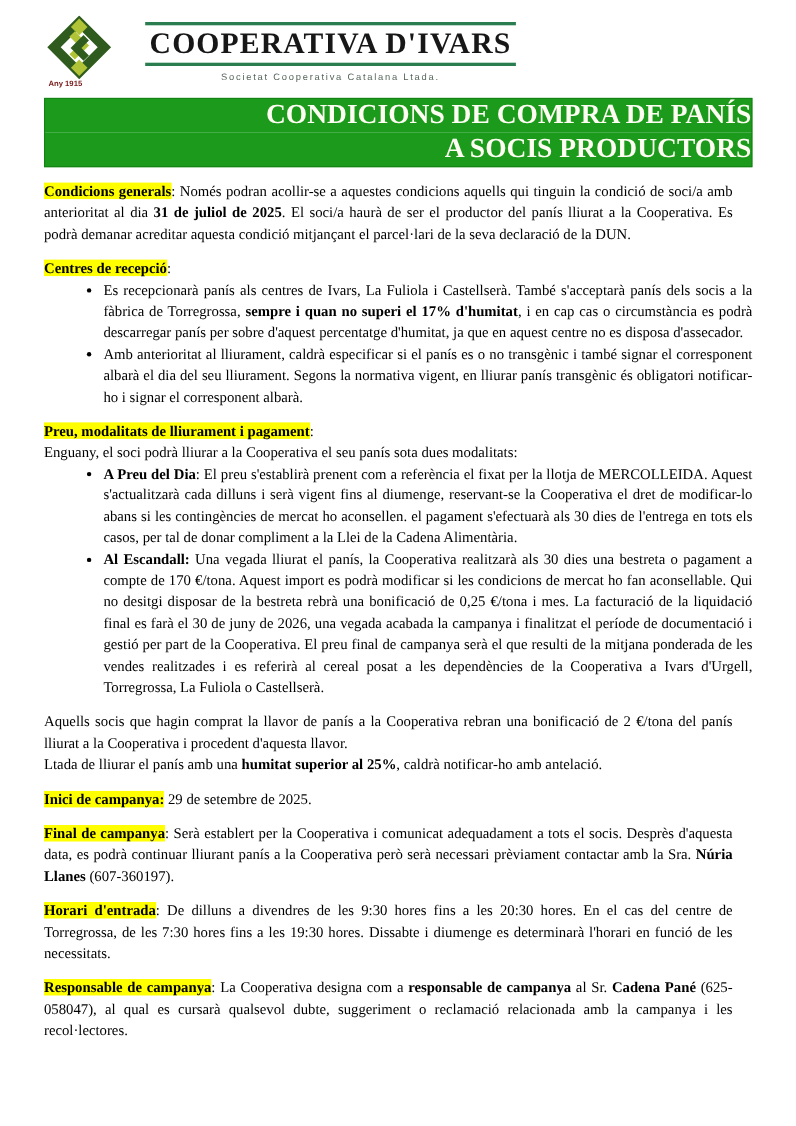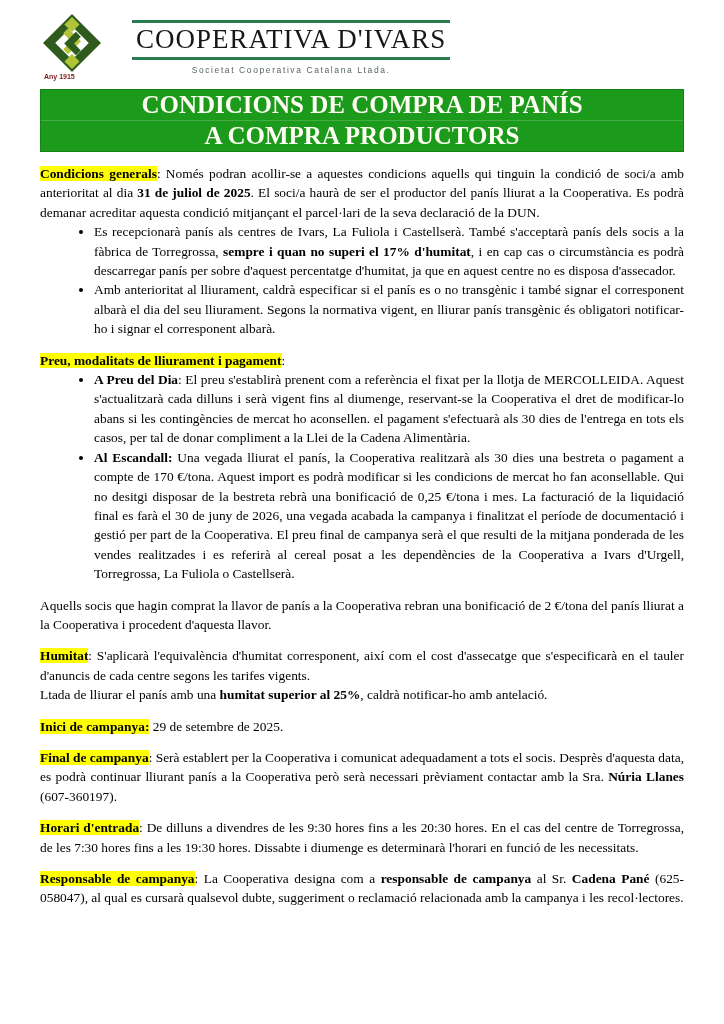--- a/index.html
+++ b/index.html
@@ -17,51 +17,51 @@
   }
   
   .header{display:flex;align-items:flex-start;}
   .logo-mark{width:78px;flex:0 0 78px;display:flex;flex-direction:column;align-items:flex-start;}
   .logo-mark svg{display:block;width:64px;height:58px;}
   .logo-year{font-family:"Liberation Sans", sans-serif;font-size:7px;font-weight:bold;color:#7a1a1a;margin-top:1px;margin-left:4px;}
   .wordmark-block{display:inline-block;margin-left:14px;margin-top:6px;text-align:center;}
   .wordmark-rule{height:3px;background:#2a7d4e;}
   .wordmark{
     font-family:"Liberation Serif", serif;
-    font-weight:normal;font-size:27px;letter-spacing:1px;
+    font-weight:bold;font-size:27px;letter-spacing:1px;
     color:#171717;line-height:1.15;padding:1px 4px 2px 4px;white-space:nowrap;
   }
   .wordmark-sub{
     font-family:"Liberation Sans", sans-serif;
     font-size:8.5px;letter-spacing:1.6px;color:#55655a;
     margin-top:5px;white-space:nowrap;
   }
   
   .banner{
     margin-top:9px;
     background:#1b9a1b;
     border:1px solid #148214;
   }
   .banner-line{
-    text-align:center;
+    text-align:right;
     font-family:"Liberation Serif", serif;
     font-weight:bold;
     font-size:25px;
     line-height:30px;
     color:#fdfdf2;
   }
   .banner-line + .banner-line{border-top:1px solid rgba(255,255,255,0.18);}
   
   .doc-body{
     margin-top:12px;
     font-size:13.4px;
     line-height:19.4px;
     text-align:justify;
   }
-  .blk{margin:12px 0 0 0;}
+  .blk{margin:12px 18px 0 0;}
   .blk.tight{margin-top:0;}
   .doc-body p{padding:0;}
   ul.bullets{margin:0;padding:0 0 0 54px;}
   ul.bullets li{text-align:justify;margin:0;padding:0;}
   .b{font-weight:bold;}
   .hl{background:#ffff00;}
 </style>
 </head>
 <body>
 
@@ -83,36 +83,37 @@
     <div class="wordmark-block">
       <div class="wordmark-rule"></div>
       <div class="wordmark">COOPERATIVA D'IVARS</div>
       <div class="wordmark-rule"></div>
       <div class="wordmark-sub">Societat Cooperativa Catalana Ltada.</div>
     </div>
   </div>
 
   <div class="banner">
     <div class="banner-line">CONDICIONS DE COMPRA DE PANÍS</div>
-    <div class="banner-line">A COMPRA PRODUCTORS</div>
+    <div class="banner-line">A SOCIS PRODUCTORS</div>
   </div>
 
   <div class="doc-body">
       <p class="blk"><span class="b hl">Condicions generals</span><span>: Només podran acollir-se a aquestes condicions aquells qui tinguin la condició de soci/a amb anterioritat al dia </span><span class="b">31 de juliol de 2025</span><span>. El soci/a haurà de ser el productor del panís lliurat a la Cooperativa. Es podrà demanar acreditar aquesta condició mitjançant el parcel·lari de la seva declaració de la DUN.</span></p>
+      <p class="blk"><span class="b hl">Centres de recepció</span><span>:</span></p>
       <ul class="bullets blk tight">
         <li><span>Es recepcionarà panís als centres de Ivars, La Fuliola i Castellserà. També s'acceptarà panís dels socis a la fàbrica de Torregrossa, </span><span class="b">sempre i quan no superi el 17% d'humitat</span><span>, i en cap cas o circumstància es podrà descarregar panís per sobre d'aquest percentatge d'humitat, ja que en aquest centre no es disposa d'assecador.</span></li>
         <li><span>Amb anterioritat al lliurament, caldrà especificar si el panís es o no transgènic i també signar el corresponent albarà el dia del seu lliurament. Segons la normativa vigent, en lliurar panís transgènic és obligatori notificar-ho i signar el corresponent albarà.</span></li>
       </ul>
       <p class="blk"><span class="b hl">Preu, modalitats de lliurament i pagament</span><span>:</span></p>
+      <p class="blk tight"><span>Enguany, el soci podrà lliurar a la Cooperativa el seu panís sota dues modalitats:</span></p>
       <ul class="bullets blk tight">
         <li><span class="b">A Preu del Dia</span><span>: El preu s'establirà prenent com a referència el fixat per la llotja de MERCOLLEIDA. Aquest s'actualitzarà cada dilluns i serà vigent fins al diumenge, reservant-se la Cooperativa el dret de modificar-lo abans si les contingències de mercat ho aconsellen. el pagament s'efectuarà als 30 dies de l'entrega en tots els casos, per tal de donar compliment a la Llei de la Cadena Alimentària.</span></li>
         <li><span class="b">Al Escandall:</span><span> Una vegada lliurat el panís, la Cooperativa realitzarà als 30 dies una bestreta o pagament a compte de 170 €/tona. Aquest import es podrà modificar si les condicions de mercat ho fan aconsellable. Qui no desitgi disposar de la bestreta rebrà una bonificació de 0,25 €/tona i mes. La facturació de la liquidació final es farà el 30 de juny de 2026, una vegada acabada la campanya i finalitzat el període de documentació i gestió per part de la Cooperativa. El preu final de campanya serà el que resulti de la mitjana ponderada de les vendes realitzades i es referirà al cereal posat a les dependències de la Cooperativa a Ivars d'Urgell, Torregrossa, La Fuliola o Castellserà.</span></li>
       </ul>
       <p class="blk"><span>Aquells socis que hagin comprat la llavor de panís a la Cooperativa rebran una bonificació de 2 €/tona del panís lliurat a la Cooperativa i procedent d'aquesta llavor.</span></p>
-      <p class="blk"><span class="b hl">Humitat</span><span>: S'aplicarà l'equivalència d'humitat corresponent, així com el cost d'assecatge que s'especificarà en el tauler d'anuncis de cada centre segons les tarifes vigents.</span></p>
       <p class="blk tight"><span>Ltada de lliurar el panís amb una </span><span class="b">humitat superior al 25%</span><span>, caldrà notificar-ho amb antelació.</span></p>
       <p class="blk"><span class="b hl">Inici de campanya:</span><span> 29 de setembre de 2025.</span></p>
       <p class="blk"><span class="b hl">Final de campanya</span><span>: Serà establert per la Cooperativa i comunicat adequadament a tots el socis. Desprès d'aquesta data, es podrà continuar lliurant panís a la Cooperativa però serà necessari prèviament contactar amb la Sra. </span><span class="b">Núria Llanes</span><span> (607-360197).</span></p>
       <p class="blk"><span class="b hl">Horari d'entrada</span><span>: De dilluns a divendres de les 9:30 hores fins a les 20:30 hores. En el cas del centre de Torregrossa, de les 7:30 hores fins a les 19:30 hores. Dissabte i diumenge es determinarà l'horari en funció de les necessitats.</span></p>
       <p class="blk"><span class="b hl">Responsable de campanya</span><span>: La Cooperativa designa com a </span><span class="b">responsable de campanya</span><span> al Sr. </span><span class="b">Cadena Pané</span><span> (625-058047), al qual es cursarà qualsevol dubte, suggeriment o reclamació relacionada amb la campanya i les recol·lectores.</span></p>
     </div>
 
 </div>
 
 </body></html>

